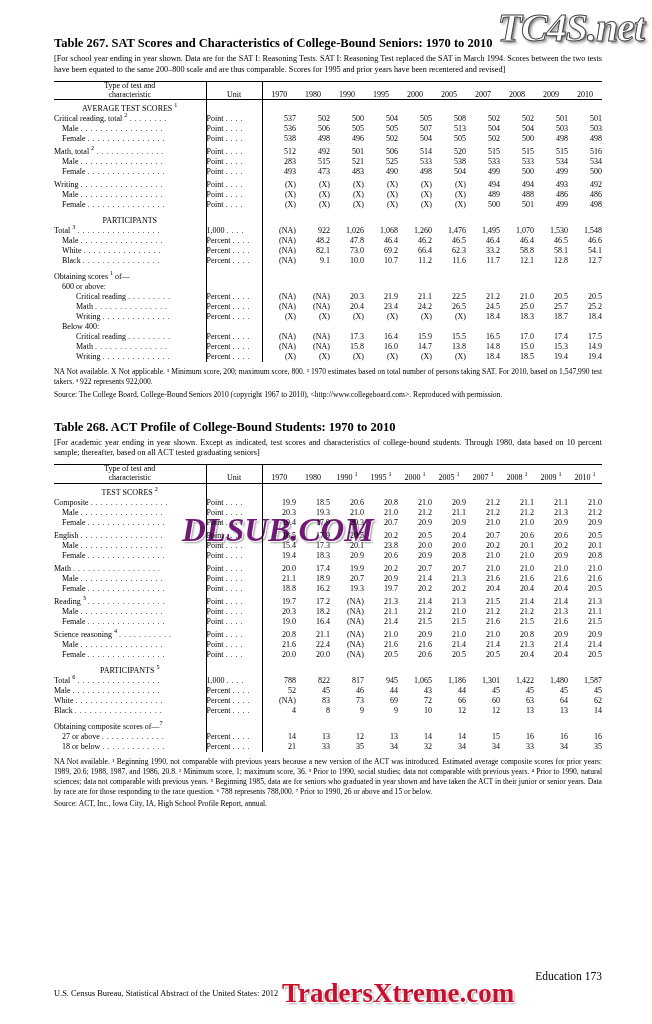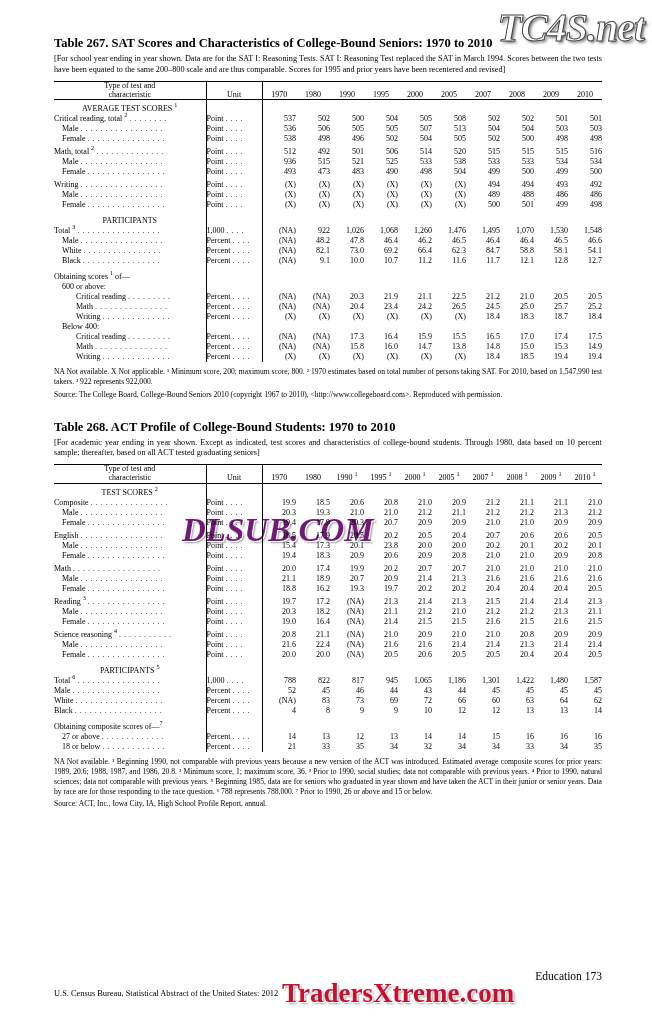--- a/index.html
+++ b/index.html
@@ -213,21 +213,21 @@
               <td class="num" style="padding-top: 3px;">514</td>
               <td class="num" style="padding-top: 3px;">520</td>
               <td class="num" style="padding-top: 3px;">515</td>
               <td class="num" style="padding-top: 3px;">515</td>
               <td class="num" style="padding-top: 3px;">515</td>
               <td class="num" style="padding-top: 3px;">516</td>
             </tr>
             <tr>
               <td class="stub vrule indent1">Male <span class="dotfill">. . . . . . . . . . . . . . . . .</span></td>
               <td class="unit vrule2">Point <span class="dotfill">. . . .</span></td>
-              <td class="num">936</td>
+              <td class="num">283</td>
               <td class="num">515</td>
               <td class="num">521</td>
               <td class="num">525</td>
               <td class="num">533</td>
               <td class="num">538</td>
               <td class="num">533</td>
               <td class="num">533</td>
               <td class="num">534</td>
               <td class="num">534</td>
             </tr>
@@ -331,21 +331,21 @@
             </tr>
             <tr>
               <td class="stub vrule indent1">White <span class="dotfill">. . . . . . . . . . . . . . . . </span></td>
               <td class="unit vrule2">Percent <span class="dotfill">. . . .</span></td>
               <td class="num">(NA)</td>
               <td class="num">82.1</td>
               <td class="num">73.0</td>
               <td class="num">69.2</td>
               <td class="num">66.4</td>
               <td class="num">62.3</td>
-              <td class="num">84.7</td>
+              <td class="num">33.2</td>
               <td class="num">58.8</td>
               <td class="num">58.1</td>
               <td class="num">54.1</td>
             </tr>
             <tr>
               <td class="stub vrule indent1">Black <span class="dotfill">. . . . . . . . . . . . . . . . </span></td>
               <td class="unit vrule2">Percent <span class="dotfill">. . . .</span></td>
               <td class="num">(NA)</td>
               <td class="num">9.1</td>
               <td class="num">10.0</td>

